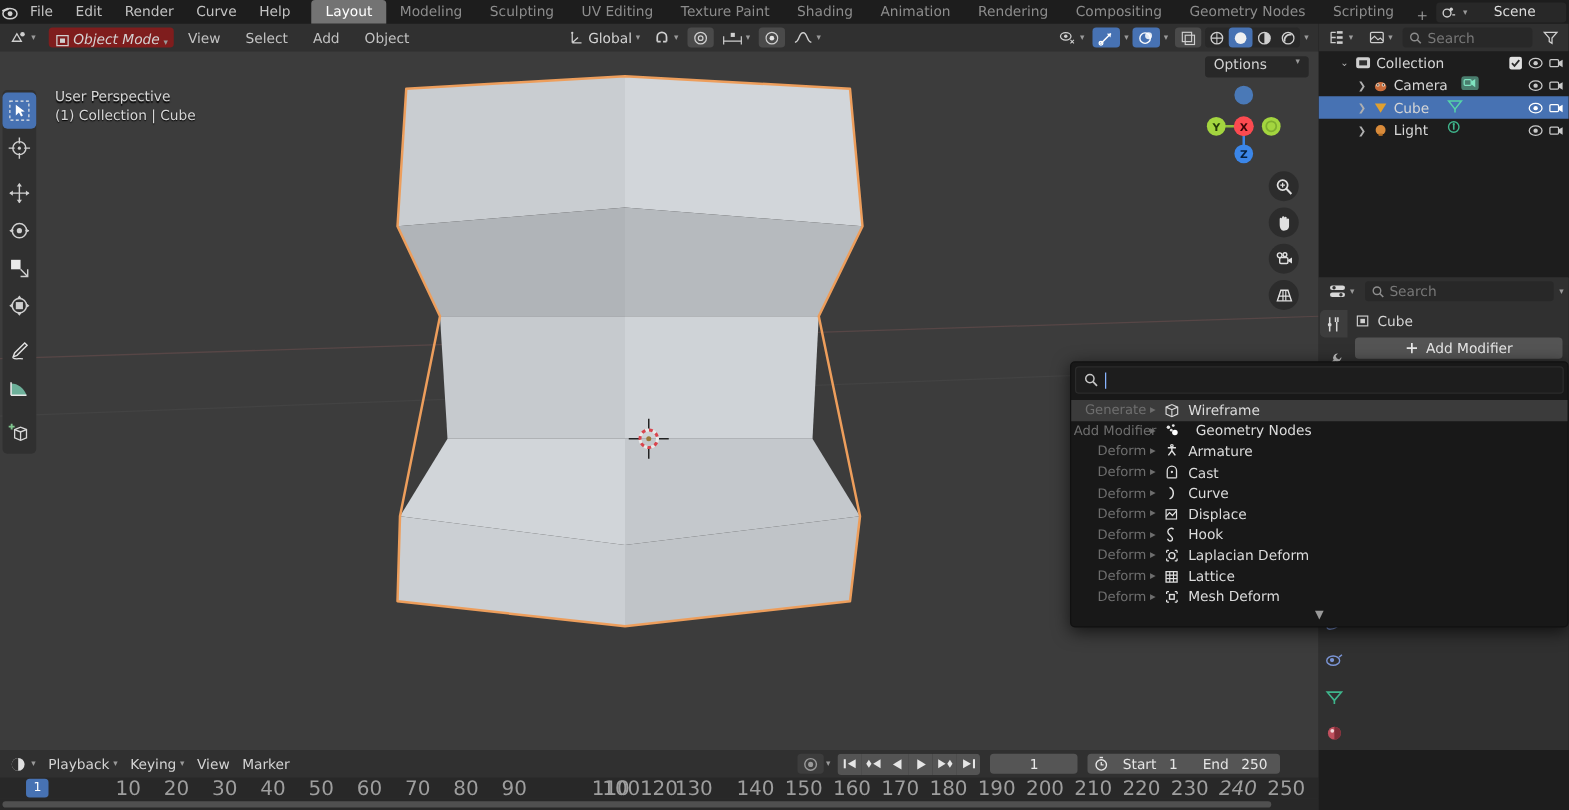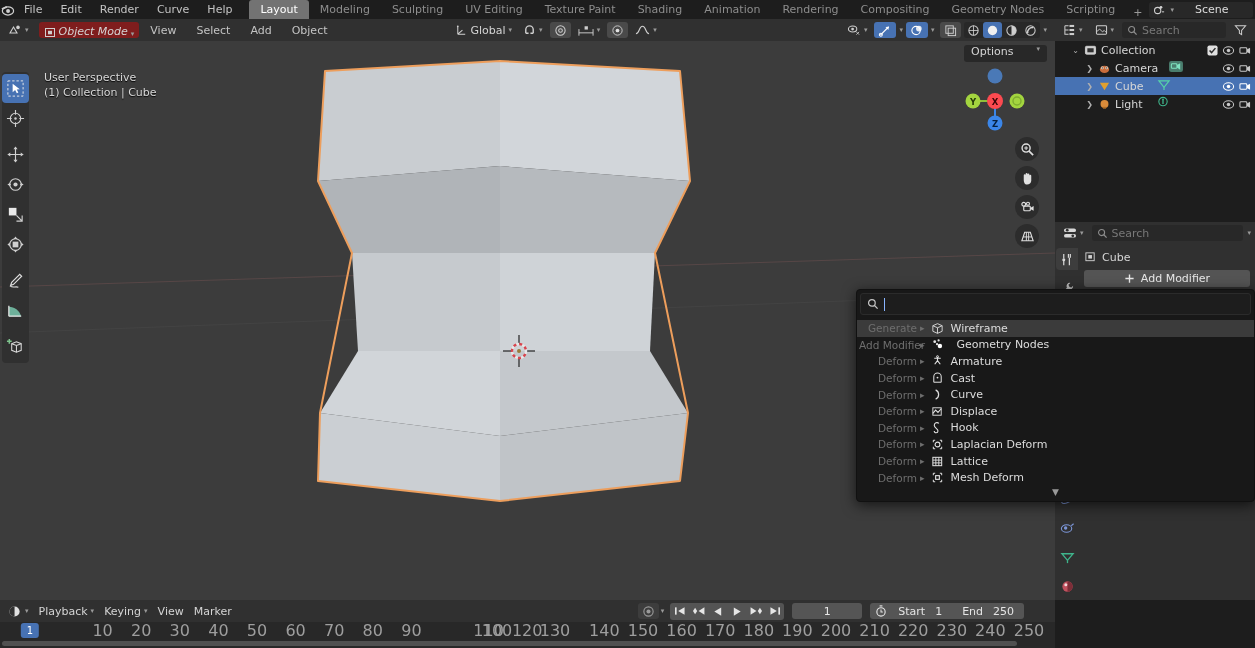--- a/index.html
+++ b/index.html
@@ -810,21 +810,21 @@
       <div class="tick" style="left: 604.4px;">140</div>
       <div class="tick" style="left: 643px;">150</div>
       <div class="tick" style="left: 681.6px;">160</div>
       <div class="tick" style="left: 720.2px;">170</div>
       <div class="tick" style="left: 758.8px;">180</div>
       <div class="tick" style="left: 797.4px;">190</div>
       <div class="tick" style="left: 836px;">200</div>
       <div class="tick" style="left: 874.6px;">210</div>
       <div class="tick" style="left: 913.2px;">220</div>
       <div class="tick" style="left: 951.8px;">230</div>
-      <div class="tick" style="left: 990.4px;">240</div>
+      <div class="tick" style="left: 990.4px; font-style: italic;">240</div>
       <div class="tick" style="left: 1029px;">250</div>
       <div id="playhead" style="left: 30px;">1</div>
     </div>
   <div id="tlbody">
     <div id="tlscroll" style="width: 1015px;"></div>
   </div>
 </div>
 
 <div id="rstrip"></div>
 

